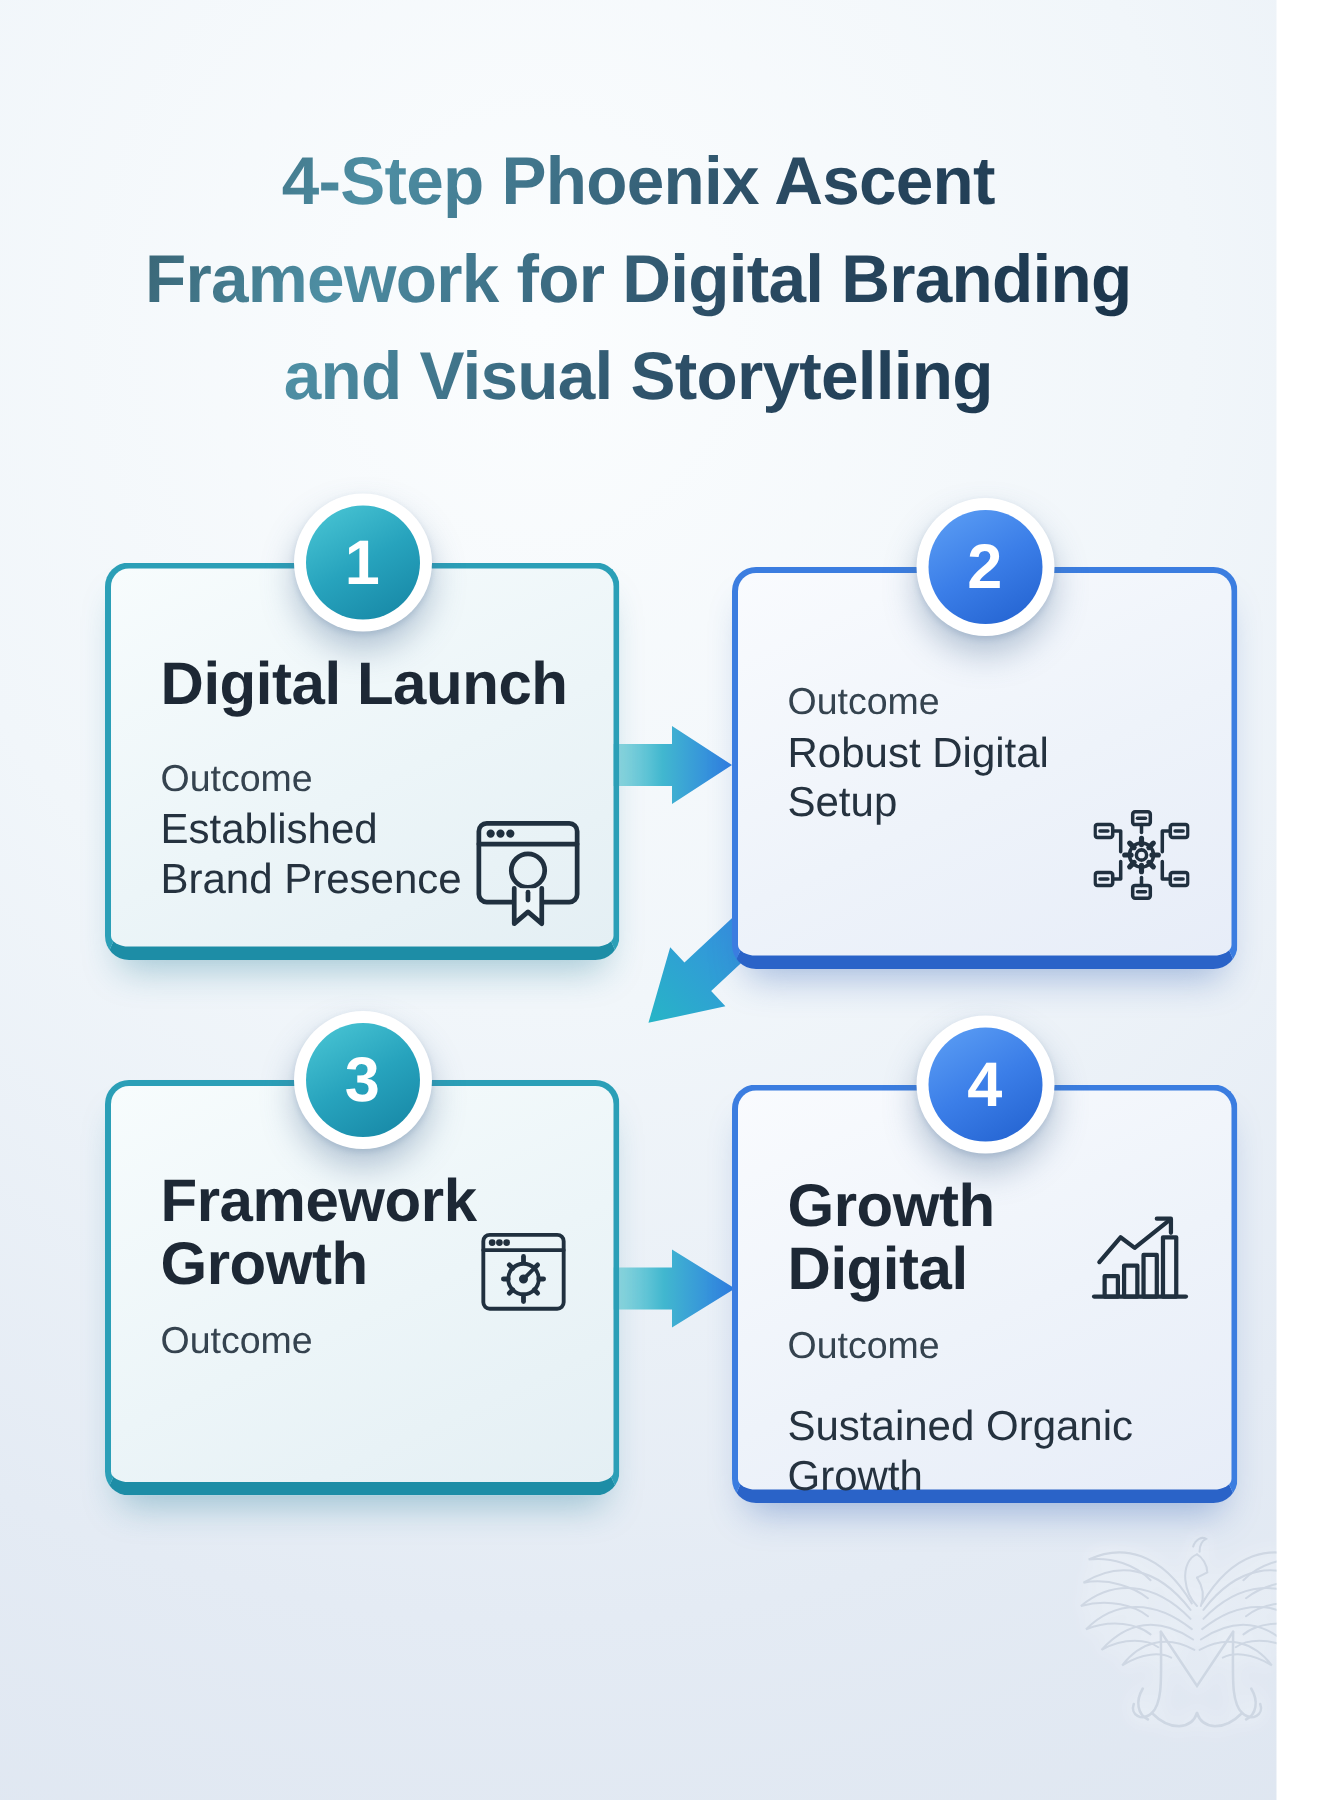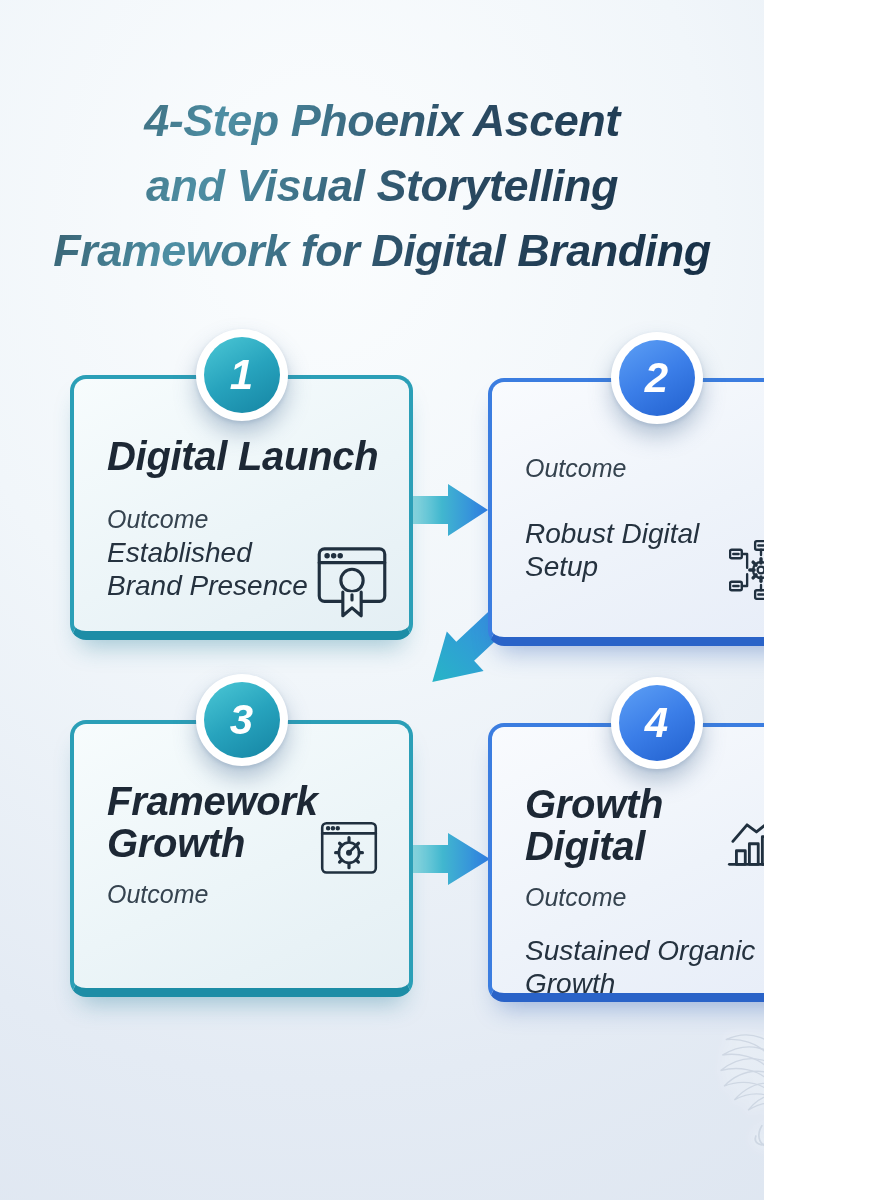--- a/index.html
+++ b/index.html
@@ -1,22 +1,21 @@
 <!DOCTYPE html>
 <html><head>
 <meta charset="utf-8">
 <style>
   * { margin:0; padding:0; box-sizing:border-box; }
   html,body { width:896px; height:1200px; }
   body { font-family:"Liberation Sans","DejaVu Sans",sans-serif; }
 
   .canvas {
-    position:relative; width:764px; height:1200px; overflow:hidden;
+    position:relative; width:851px; height:1200px; overflow:hidden;
     background: radial-gradient(135% 100% at 42% 18%, #fbfdfe 0%, #f1f6fa 38%, #e4ebf4 72%, #dde5f0 100%);
-    font-style: italic;
   }
 
   
   .title {
     position:absolute; top:88px; left:0; width:100%;
     text-align:center; font-weight:700; font-size:45px; line-height:65px;
     letter-spacing:-0.5px;
     background: linear-gradient(112deg, #2c4a58 4%, #4e8fa4 28%, #2a4a62 58%, #132a40 100%);
     -webkit-background-clip:text; background-clip:text; color:transparent;
   }
@@ -58,21 +57,21 @@
   .teal .badge-inner { background:linear-gradient(150deg,#4cc8d6 0%,#27a3bd 50%,#1584a3 100%); }
   .blue .badge-inner { background:linear-gradient(150deg,#5ea0f5 0%,#3b7ee8 50%,#2160ce 100%); }
 
   .card h2 { font-size:40px; line-height:42px; font-weight:700; color:#1d2835; letter-spacing:-0.3px; }
   .outcome-label { font-size:25px; line-height:33px; color:#35434f; margin-top:14px; }
   .outcome-value { font-size:28px; line-height:33px; color:#25323f; }
 
   .card-1 h2 { margin-bottom:26px; }
   .card-1 .outcome-value { max-width:212px; }
   .card-2 h2 { max-width:280px; }
-  .card-2 .outcome-value { max-width:212px;margin-top:32px; }
+  .card-2 .outcome-value { max-width:212px; }
   .card-3 h2 { max-width:230px; }
   .card-4 h2 { max-width:200px; }
   .card-4 .outcome-value { max-width:262px;margin-top:20px; }
 
   .icon { position:absolute; color:#20303f; }
   .card-1 .icon { right:20px; top:166px; }
   .card-2 .icon { right:28px; top:158px; }
   .card-3 .icon { right:30px; top:96px; }
   .card-4 .icon { right:28px; top:82px; }
   .icon svg { display:block; }
@@ -81,22 +80,22 @@
   .watermark { position:absolute; left:712px; top:1012px; z-index:0; opacity:.9;
     filter: drop-shadow(0 0 6px rgba(255,255,255,.9)); }
 </style>
 </head>
 <body>
 
 <div class="canvas">
 
   <h1 class="title">
     <div>4-Step Phoenix Ascent</div>
+    <div>Framework for Digital Branding</div>
     <div>and Visual Storytelling</div>
-    <div>Framework for Digital Branding</div>
   </h1>
 
   <svg class="arrows" width="896" height="1200" viewBox="0 0 896 1200">
     <defs>
       <linearGradient id="gradH1" x1="404" y1="510" x2="488" y2="510" gradientUnits="userSpaceOnUse">
         <stop offset="0" stop-color="#a7e3e6"></stop>
           <stop offset="0.45" stop-color="#41b7cf"></stop>
           <stop offset="1" stop-color="#2f7de2"></stop>
       </linearGradient>
       <linearGradient id="gradH2" x1="404" y1="859" x2="490" y2="859" gradientUnits="userSpaceOnUse">

